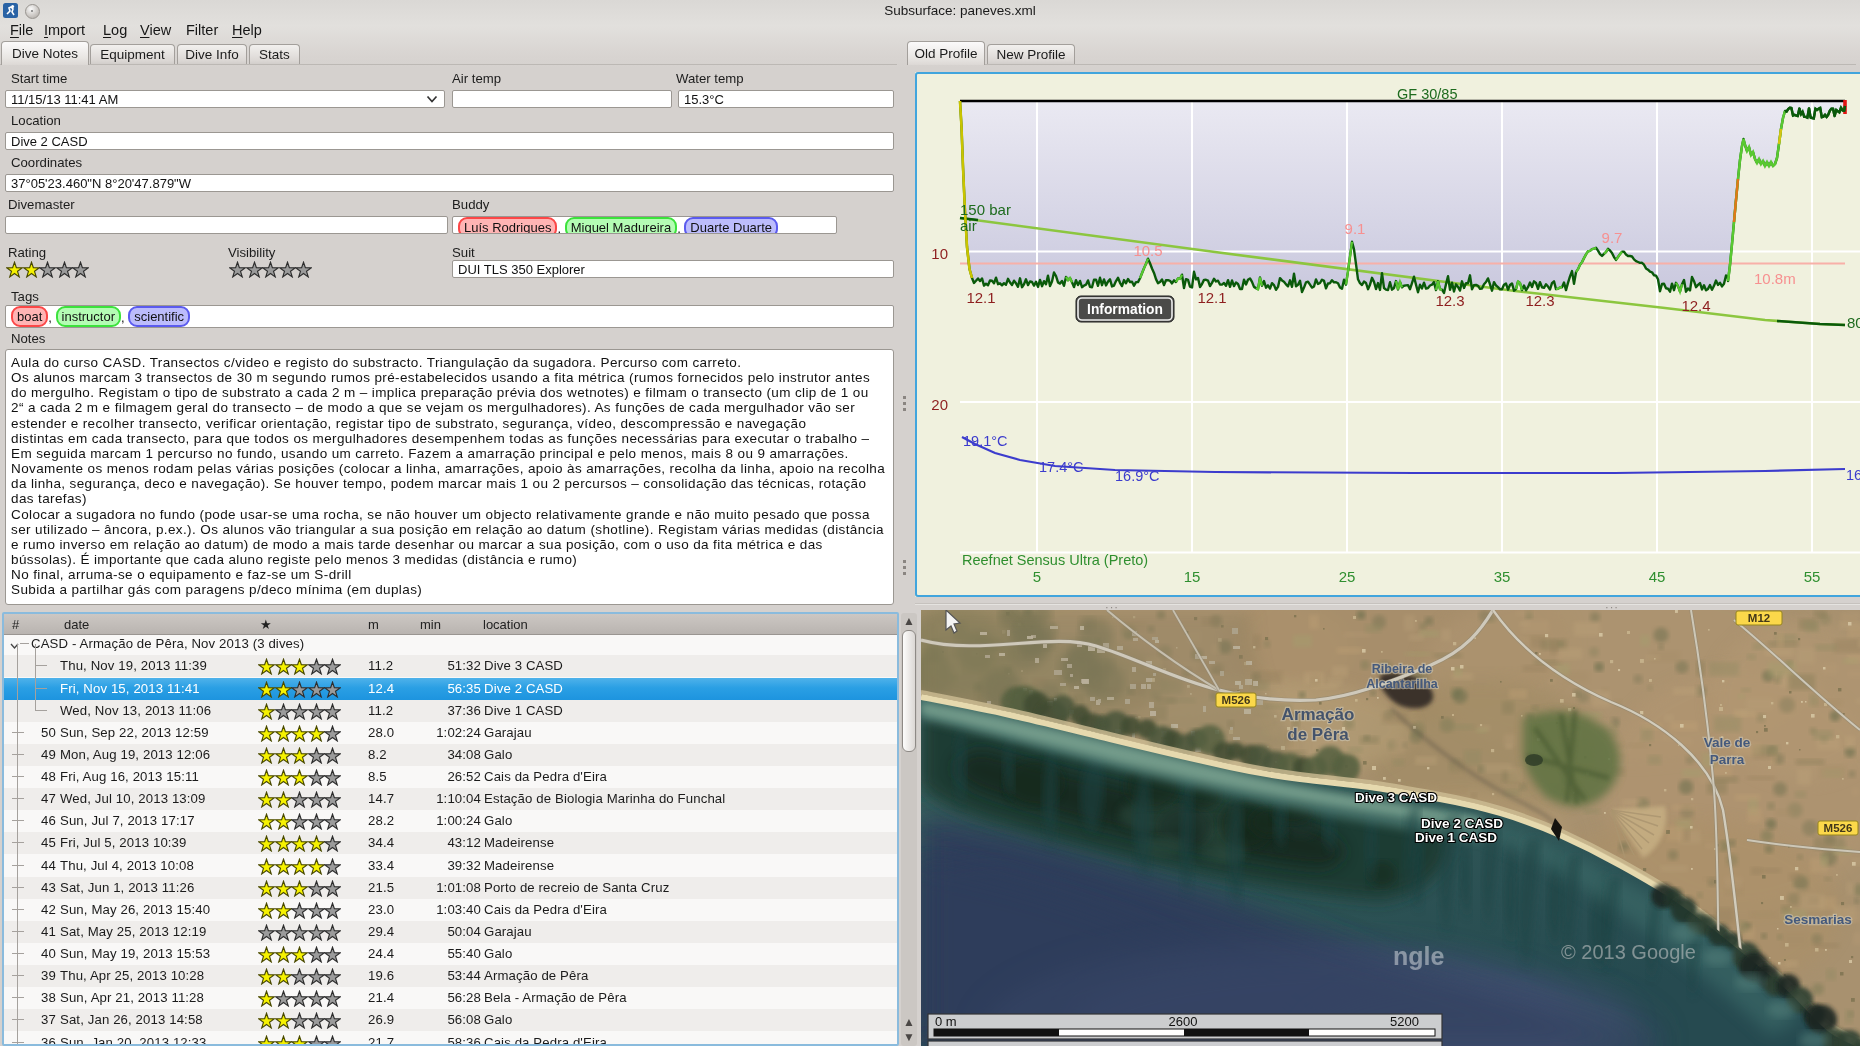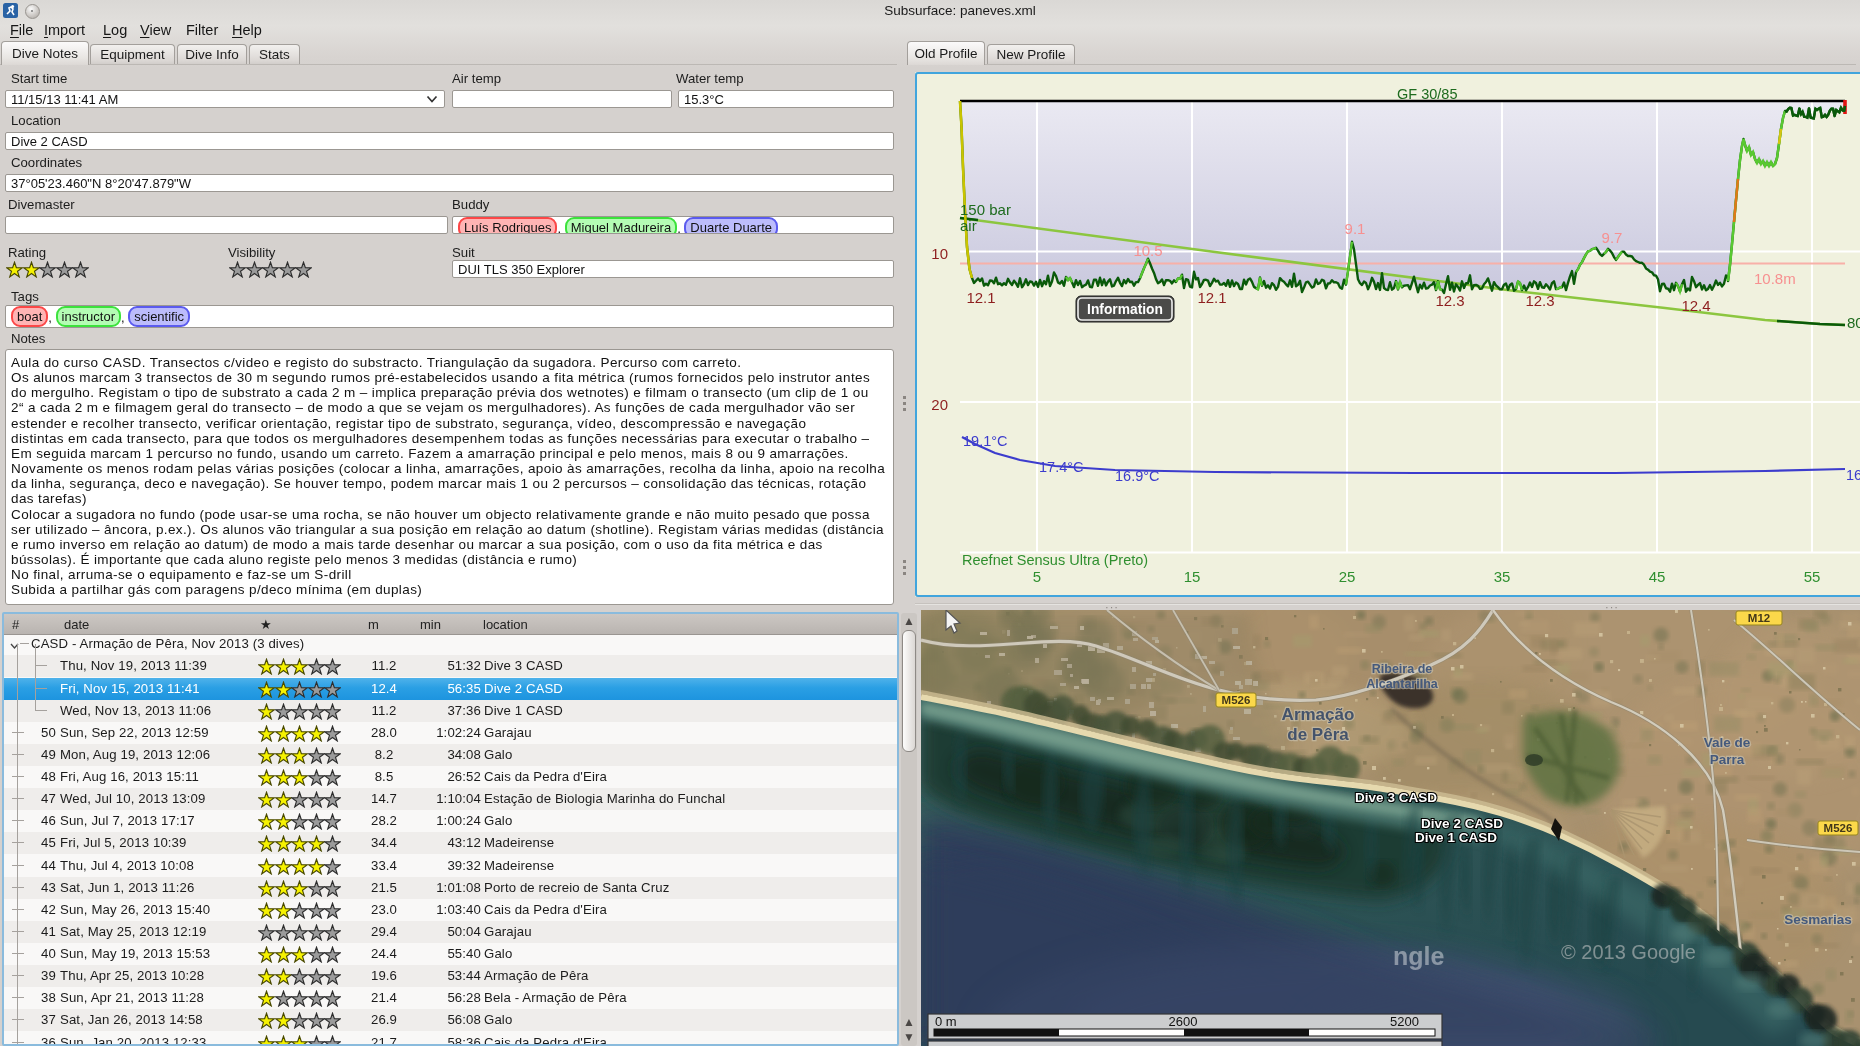--- a/index.html
+++ b/index.html
@@ -34,21 +34,21 @@
  border:2px solid #8abbdd;border-radius:2px;overflow:hidden}
 #dlh{position:absolute;left:0;top:0;width:893px;height:21px;
  background:linear-gradient(#ccc7c3,#b9b4b0);border-bottom:1px solid #9a9591;
  font-size:13px;color:#222}
 #dlh span{position:absolute;top:3px}
 .hsep{position:absolute;top:4px;width:4px;height:13px;color:#8a8581;font-size:9px;letter-spacing:0;line-height:4.5px;overflow:hidden}
 .row{position:absolute;left:0;width:893px;height:22px;font-size:13.2px;letter-spacing:0.12px;white-space:nowrap}
 .row span{position:absolute;top:3px}
 .row .num{left:0;width:52px;text-align:right}
 .row .dt{left:56px}
-.row .m{left:352px;width:56px;text-align:center}
+.row .m{left:364px;width:56px;text-align:left}
 .row .mn{left:400px;width:77px;text-align:right}
 .row .lc{left:480px}
 .row.alt{background:#efedeb}
 .row.sel{background:linear-gradient(#4fb2ea,#2a9fe4 45%,#1d94df);color:#fff}
 .trunk{position:absolute;background:#a5a19d}
 .st5{position:absolute;left:254px;top:2px;width:86px;height:17px}
 
 #sbar{position:absolute;left:901px;top:613px;width:16px;height:433px;background:#cbc7c3;border-radius:3px}
 #sbar .sl{position:absolute;left:1px;top:17px;width:14px;height:122px;border:1px solid #8e8a86;border-radius:6px;
  background:linear-gradient(90deg,#fdfdfc,#dbd7d4)}
@@ -91,21 +91,21 @@
   </svg>
 <div class="inp" style="left:452px;top:90px;width:220px;height:18px"></div>
 <div class="inp" style="left:678px;top:90px;width:216px;height:18px">15.3°C</div>
 <div class="lbl" style="left:11px;top:113px">Location</div>
 <div class="inp" style="left:5px;top:132px;width:889px;height:18px">Dive 2 CASD</div>
 <div class="lbl" style="left:11px;top:155px">Coordinates</div>
 <div class="inp" style="left:5px;top:174px;width:889px;height:18px">37°05'23.460"N 8°20'47.879"W</div>
 <div class="lbl" style="left:8px;top:197px">Divemaster</div>
 <div class="inp" style="left:5px;top:216px;width:443px;height:18px"></div>
 <div class="lbl" style="left:452px;top:197px">Buddy</div>
-<div class="inp" style="left:452px;top:216px;width:442px;height:18px"><span class="pill pr">Luís Rodrigues</span>, <span class="pill pg">Miguel Madureira</span>, <span class="pill pb">Duarte Duarte</span></div>
+<div class="inp" style="left:452px;top:216px;width:385px;height:18px"><span class="pill pr">Luís Rodrigues</span>, <span class="pill pg">Miguel Madureira</span>, <span class="pill pb">Duarte Duarte</span></div>
 <div class="lbl" style="left:8px;top:245px">Rating</div>
 <div class="lbl" style="left:228px;top:245px">Visibility</div>
 <div class="lbl" style="left:452px;top:245px">Suit</div>
 <div class="inp" style="left:452px;top:260px;width:442px;height:18px">DUI TLS 350 Explorer</div>
 <svg width="0" height="0" style="position:absolute">
     <defs>
 <path id="stp" d="M8,1.2 L9.76,6.37 L15.23,6.45 L10.85,9.73 L12.47,14.95 L8,11.8 L3.53,14.95 L5.15,9.73 L0.77,6.45 L6.24,6.37 Z"></path>
 </defs>
   </svg>
 <svg class="star" style="left:6.0px;top:261px" viewBox="0 0 16 16">

